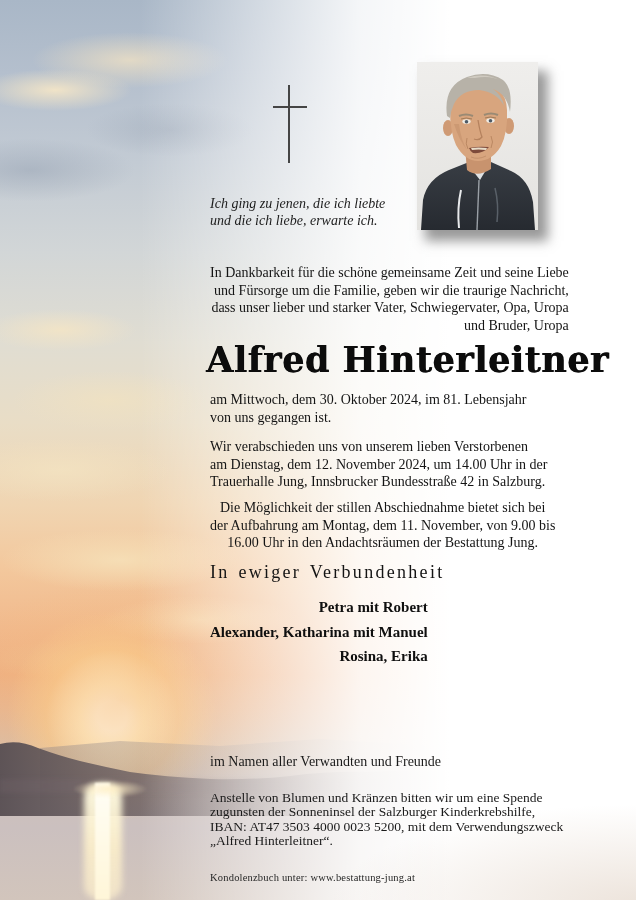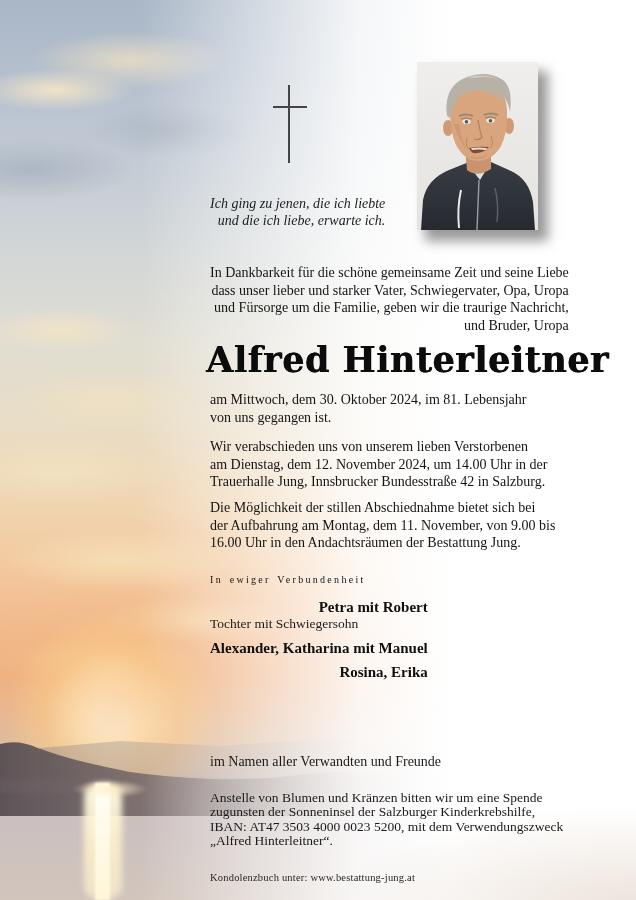--- a/index.html
+++ b/index.html
@@ -72,32 +72,32 @@
   .cross{position:absolute;z-index:3;}
   .cross .v{position:absolute;left:288px;top:85px;width:2px;height:78px;background:#454545;}
   .cross .h{position:absolute;left:273px;top:106px;width:34px;height:2px;background:#454545;}
   .photo{
     position:absolute;z-index:3;left:417px;top:62px;width:121px;height:168px;
     box-shadow:9px 10px 11px 1px rgba(70,70,70,0.55);
     background:#ececea;
   }
   .photo svg{display:block;width:100%;height:100%;}
   .txt{position:absolute;z-index:3;left:210px;}
-  .quote{top:196px;font-style:italic;font-size:14px;line-height:16.5px;color:#1c1c1c;text-align:right;}
+  .quote{top:196px;font-style:italic;font-size:14px;line-height:16.5px;color:#1c1c1c;}
   .body-par{font-size:14px;line-height:17.6px;color:#141414;}
   .p-intro{top:264px;text-align:right;}
   .p-death{top:391px;}
   .p-farewell{top:438px;}
-  .p-viewing{top:499px;}
+  .p-viewing{top:499px;text-align:center;}
   .deceased-name{
     position:absolute;z-index:3;left:206px;top:337px;
     font-family:"DejaVu Serif",serif;font-weight:bold;font-size:35px;line-height:46px;
     letter-spacing:0.5px;color:#0c0c0c;text-shadow:0.6px 0 0 #0c0c0c;
   }
-  .closing{top:574px;font-size:10px;letter-spacing:2.3px;word-spacing:2px;color:#141414;}
+  .closing{top:562px;font-size:18px;letter-spacing:2.3px;word-spacing:2px;color:#141414;}
   .mourners{top:599px;}
   .mourner{margin-bottom:7.5px;}
   .mourner-names{font-weight:bold;font-size:15px;line-height:17px;color:#0f0f0f;text-align:right;}
   .mourner-rel{font-size:13.5px;line-height:16px;color:#1c1c1c;}
   .in-name-of{top:754px;font-size:14px;}
   .p-donation{top:791px;font-size:13.5px;line-height:14.4px;}
   .condolence{top:872px;font-size:10.5px;color:#262626;letter-spacing:0.2px;}
 </style>
 </head>
 <body>
@@ -195,22 +195,22 @@
     </svg>
   </div>
 
   <div class="txt quote">
     <div>Ich ging zu jenen, die ich liebte</div>
     <div>und die ich liebe, erwarte ich.</div>
   </div>
 
   <div class="txt body-par p-intro">
     <div>In Dankbarkeit für die schöne gemeinsame Zeit und seine Liebe</div>
+    <div>und Fürsorge um die Familie, geben wir die traurige Nachricht,</div>
     <div>dass unser lieber und starker Vater, Schwiegervater, Opa, Uropa</div>
-    <div>und Fürsorge um die Familie, geben wir die traurige Nachricht,</div>
     <div>und Bruder, Uropa</div>
   </div>
 
   <div class="deceased-name">Alfred Hinterleitner</div>
 
   <div class="txt body-par p-death">
     <div>am Mittwoch, dem 30. Oktober 2024, im 81. Lebensjahr</div>
     <div>von uns gegangen ist.</div>
   </div>
 
@@ -224,21 +224,20 @@
     <div>Die Möglichkeit der stillen Abschiednahme bietet sich bei</div>
     <div>der Aufbahrung am Montag, dem 11. November, von 9.00 bis</div>
     <div>16.00 Uhr in den Andachtsräumen der Bestattung Jung.</div>
   </div>
 
   <div class="txt closing">In ewiger Verbundenheit</div>
 
   <div class="txt mourners">
     <div class="mourner">
       <div class="mourner-names">Petra mit Robert</div>
-      <div class="mourner-rel">Tochter mit Schwiegersohn</div>
     </div>
     <div class="mourner">
       <div class="mourner-names">Alexander, Katharina mit Manuel</div>
     </div>
     <div class="mourner">
       <div class="mourner-names">Rosina, Erika</div>
     </div>
   </div>
 
   <div class="txt in-name-of">im Namen aller Verwandten und Freunde</div>

